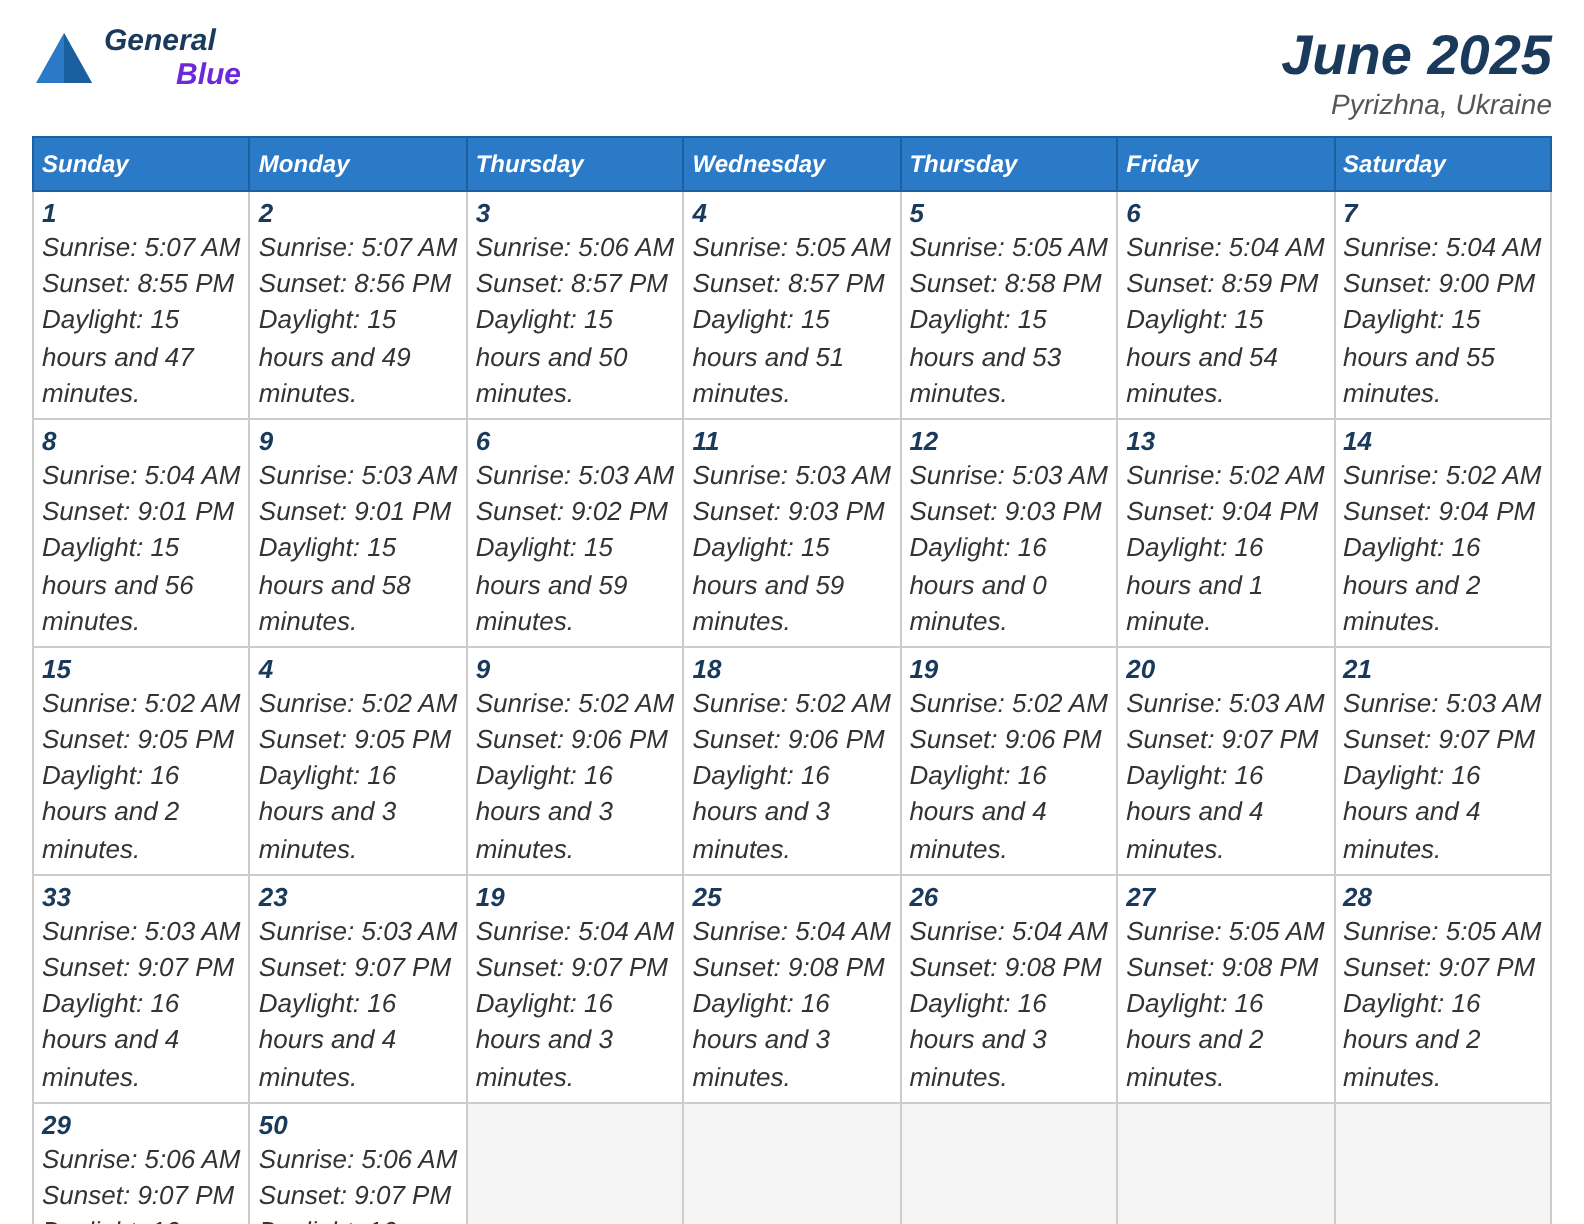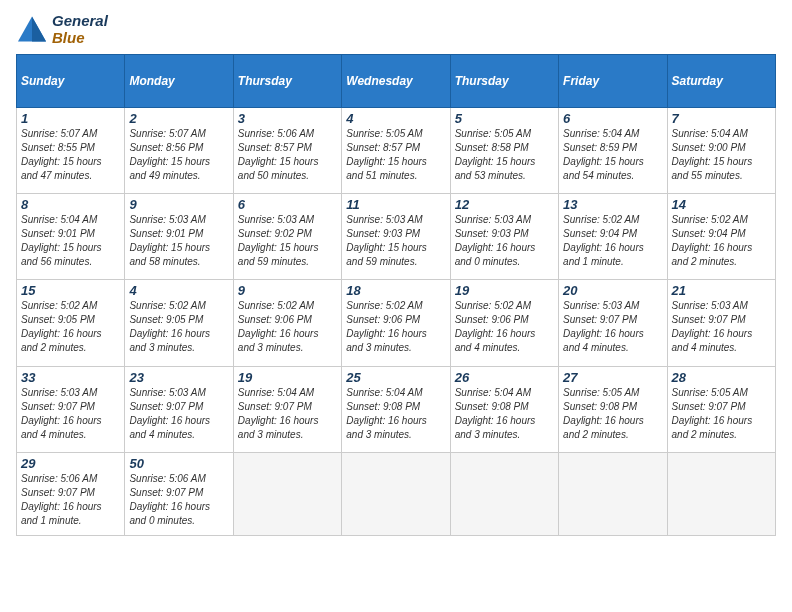--- a/index.html
+++ b/index.html
@@ -50,21 +50,21 @@
       border: 1px solid #ccc;
       border-collapse: collapse;
       width: 100%;
       table-layout: fixed;
     }
     .calendar th {
       background: #2a7ac7;
       color: #fff;
       font-size: 12px;
       font-weight: bold;
-      padding: 19px 4px;
+      padding: 6px 4px;
       text-align: left;
       border: 1px solid #1a5fa0;
     }
     .calendar td {
       vertical-align: top;
       border: 1px solid #ccc;
       padding: 3px 4px;
       font-size: 9.5px;
       color: #333;
       height: 82px;
@@ -73,42 +73,46 @@
       background: #f5f5f5;
     }
     .day-num {
       font-size: 13px;
       font-weight: bold;
       color: #1a3a5c;
       display: block;
       margin-bottom: 1px;
     }
     .day-info {
-      font-size: 10px;
+      font-size: 13px;
       line-height: 1.4;
       color: #333;
     }
     tr:last-child td {
       height: 60px;
     }
   </style>
 </head>
 <body>
 
 <div class="page">
   <div class="header">
     <div class="logo">
       <svg class="logo-icon" viewBox="0 0 40 36">
         <polygon points="20,2 38,34 2,34" fill="#2a7ac7"></polygon>
         <polygon points="20,2 38,34 20,34" fill="#1a5fa0"></polygon>
       </svg>
       <div>
         <div style="font-size:15px;font-weight:bold;color:#1a3a5c;">General</div>
-        <div style="font-size:15px;font-weight:bold;color:#a16207;">Blue</div>
+        <div style="font-size:15px;font-weight:bold;color:#6d28d9;margin-left:36px;">Blue</div>
       </div>
+    </div>
+    <div class="title-block">
+      <div class="month-year">June 2025</div>
+      <div class="location">Pyrizhna, Ukraine</div>
     </div>
   </div>
 
   <table class="calendar">
     <thead>
       <tr>
         <th>Sunday</th>
         <th>Monday</th>
         <th>Thursday</th>
         <th>Wednesday</th>

